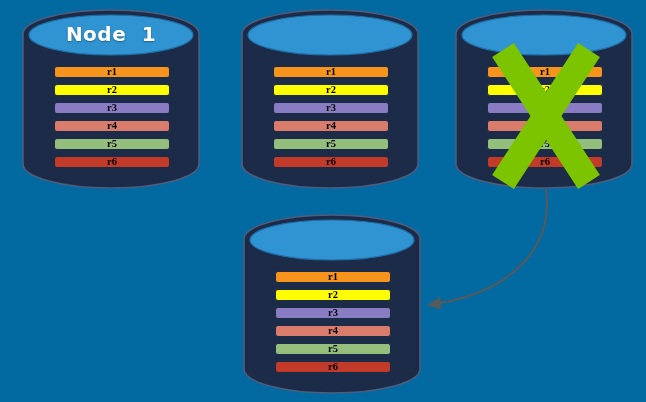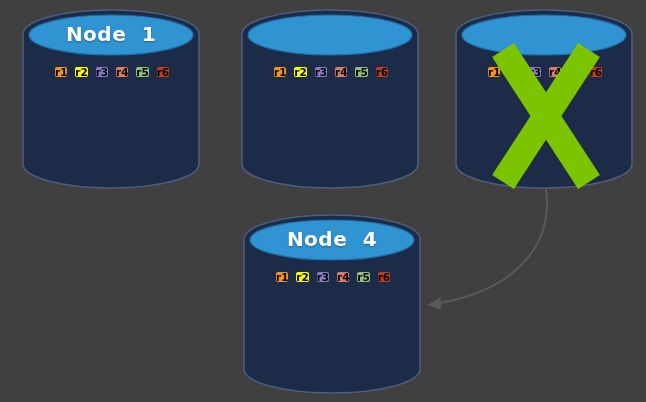--- a/index.html
+++ b/index.html
@@ -1,41 +1,41 @@
 <!DOCTYPE html>
 <html><head>
 <meta charset="utf-8">
 <style>
   html, body { margin: 0; padding: 0; background: #ffffff; }
   .canvas {
     position: relative;
     width: 646px;
     height: 402px;
-    background: #404040;
+    background: #0369a1;
     font-family: "DejaVu Sans", "Liberation Sans", sans-serif;
     overflow: hidden;
   }
   .node { position: absolute; width: 178px; height: 184px; }
   .node-n1 { left: 22px;  top: 7px; }
   .node-n2 { left: 241px; top: 7px; }
   .node-n3 { left: 455px; top: 7px; }
   .node-n4 { left: 243px; top: 212px; }
   .cyl { position: absolute; left: 0; top: 0; width: 178px; height: 184px; }
   .cyl .body { stroke: #4E5D7D; stroke-width: 1.6; }
   .cyl .top  { stroke: #1F6FA8; stroke-width: 1.2; }
   .node-title {
     position: absolute; left: 0; right: 0; top: 15px;
     text-align: center; font-size: 20px; line-height: 24px;
     font-weight: bold; color: #ffffff;
     letter-spacing: 0.5px; word-spacing: 8px;
     text-shadow: 0 1px 2px rgba(0,0,0,0.35);
   }
   .bars {
     position: absolute; left: 32px; right: 30px; top: 59px;
-    display: flex; flex-direction: row; gap: 6px;
+    display: flex; flex-direction: column; gap: 6px; font-family: Liberation Serif, serif;
   }
   .bar {
     box-sizing: border-box; height: 12px;
     border: 1px solid #1B2A45; border-radius: 3px;
     font-size: 10.5px; line-height: 10px; font-weight: bold;
     text-align: center; color: #000000; overflow: hidden;
   }
   .x-overlay { position: absolute; left: 0; top: 0; width: 178px; height: 184px; }
   .arrow-layer {
     position: absolute; left: 0; top: 0; width: 646px; height: 402px;
@@ -95,21 +95,20 @@
       <line x1="48" y1="43" x2="134" y2="175" stroke-width="26" stroke="#7CC400"></line>
       <line x1="134" y1="43" x2="48" y2="175" stroke-width="26" stroke="#7CC400"></line>
     </svg>
   </div>
 
   <div class="node node-n4">
     <svg class="cyl" viewBox="0 0 178 182">
       <path class="body" d="M1,26 A88,24 0 0 1 177,26 L177,156 A88,24 0 0 1 1,156 Z" fill="#1C2B47"></path>
       <ellipse class="top" cx="89" cy="27" rx="82" ry="20" fill="#3094D2"></ellipse>
     </svg>
-    <div class="node-title">Node 4</div>
     <div class="bars">
       <div class="bar" style="background: rgb(247, 148, 29);">r1</div>
       <div class="bar" style="background: rgb(254, 254, 0);">r2</div>
       <div class="bar" style="background: rgb(138, 124, 194);">r3</div>
       <div class="bar" style="background: rgb(217, 124, 108);">r4</div>
       <div class="bar" style="background: rgb(147, 190, 124);">r5</div>
       <div class="bar" style="background: rgb(194, 58, 40);">r6</div>
     </div>
   </div>
 

